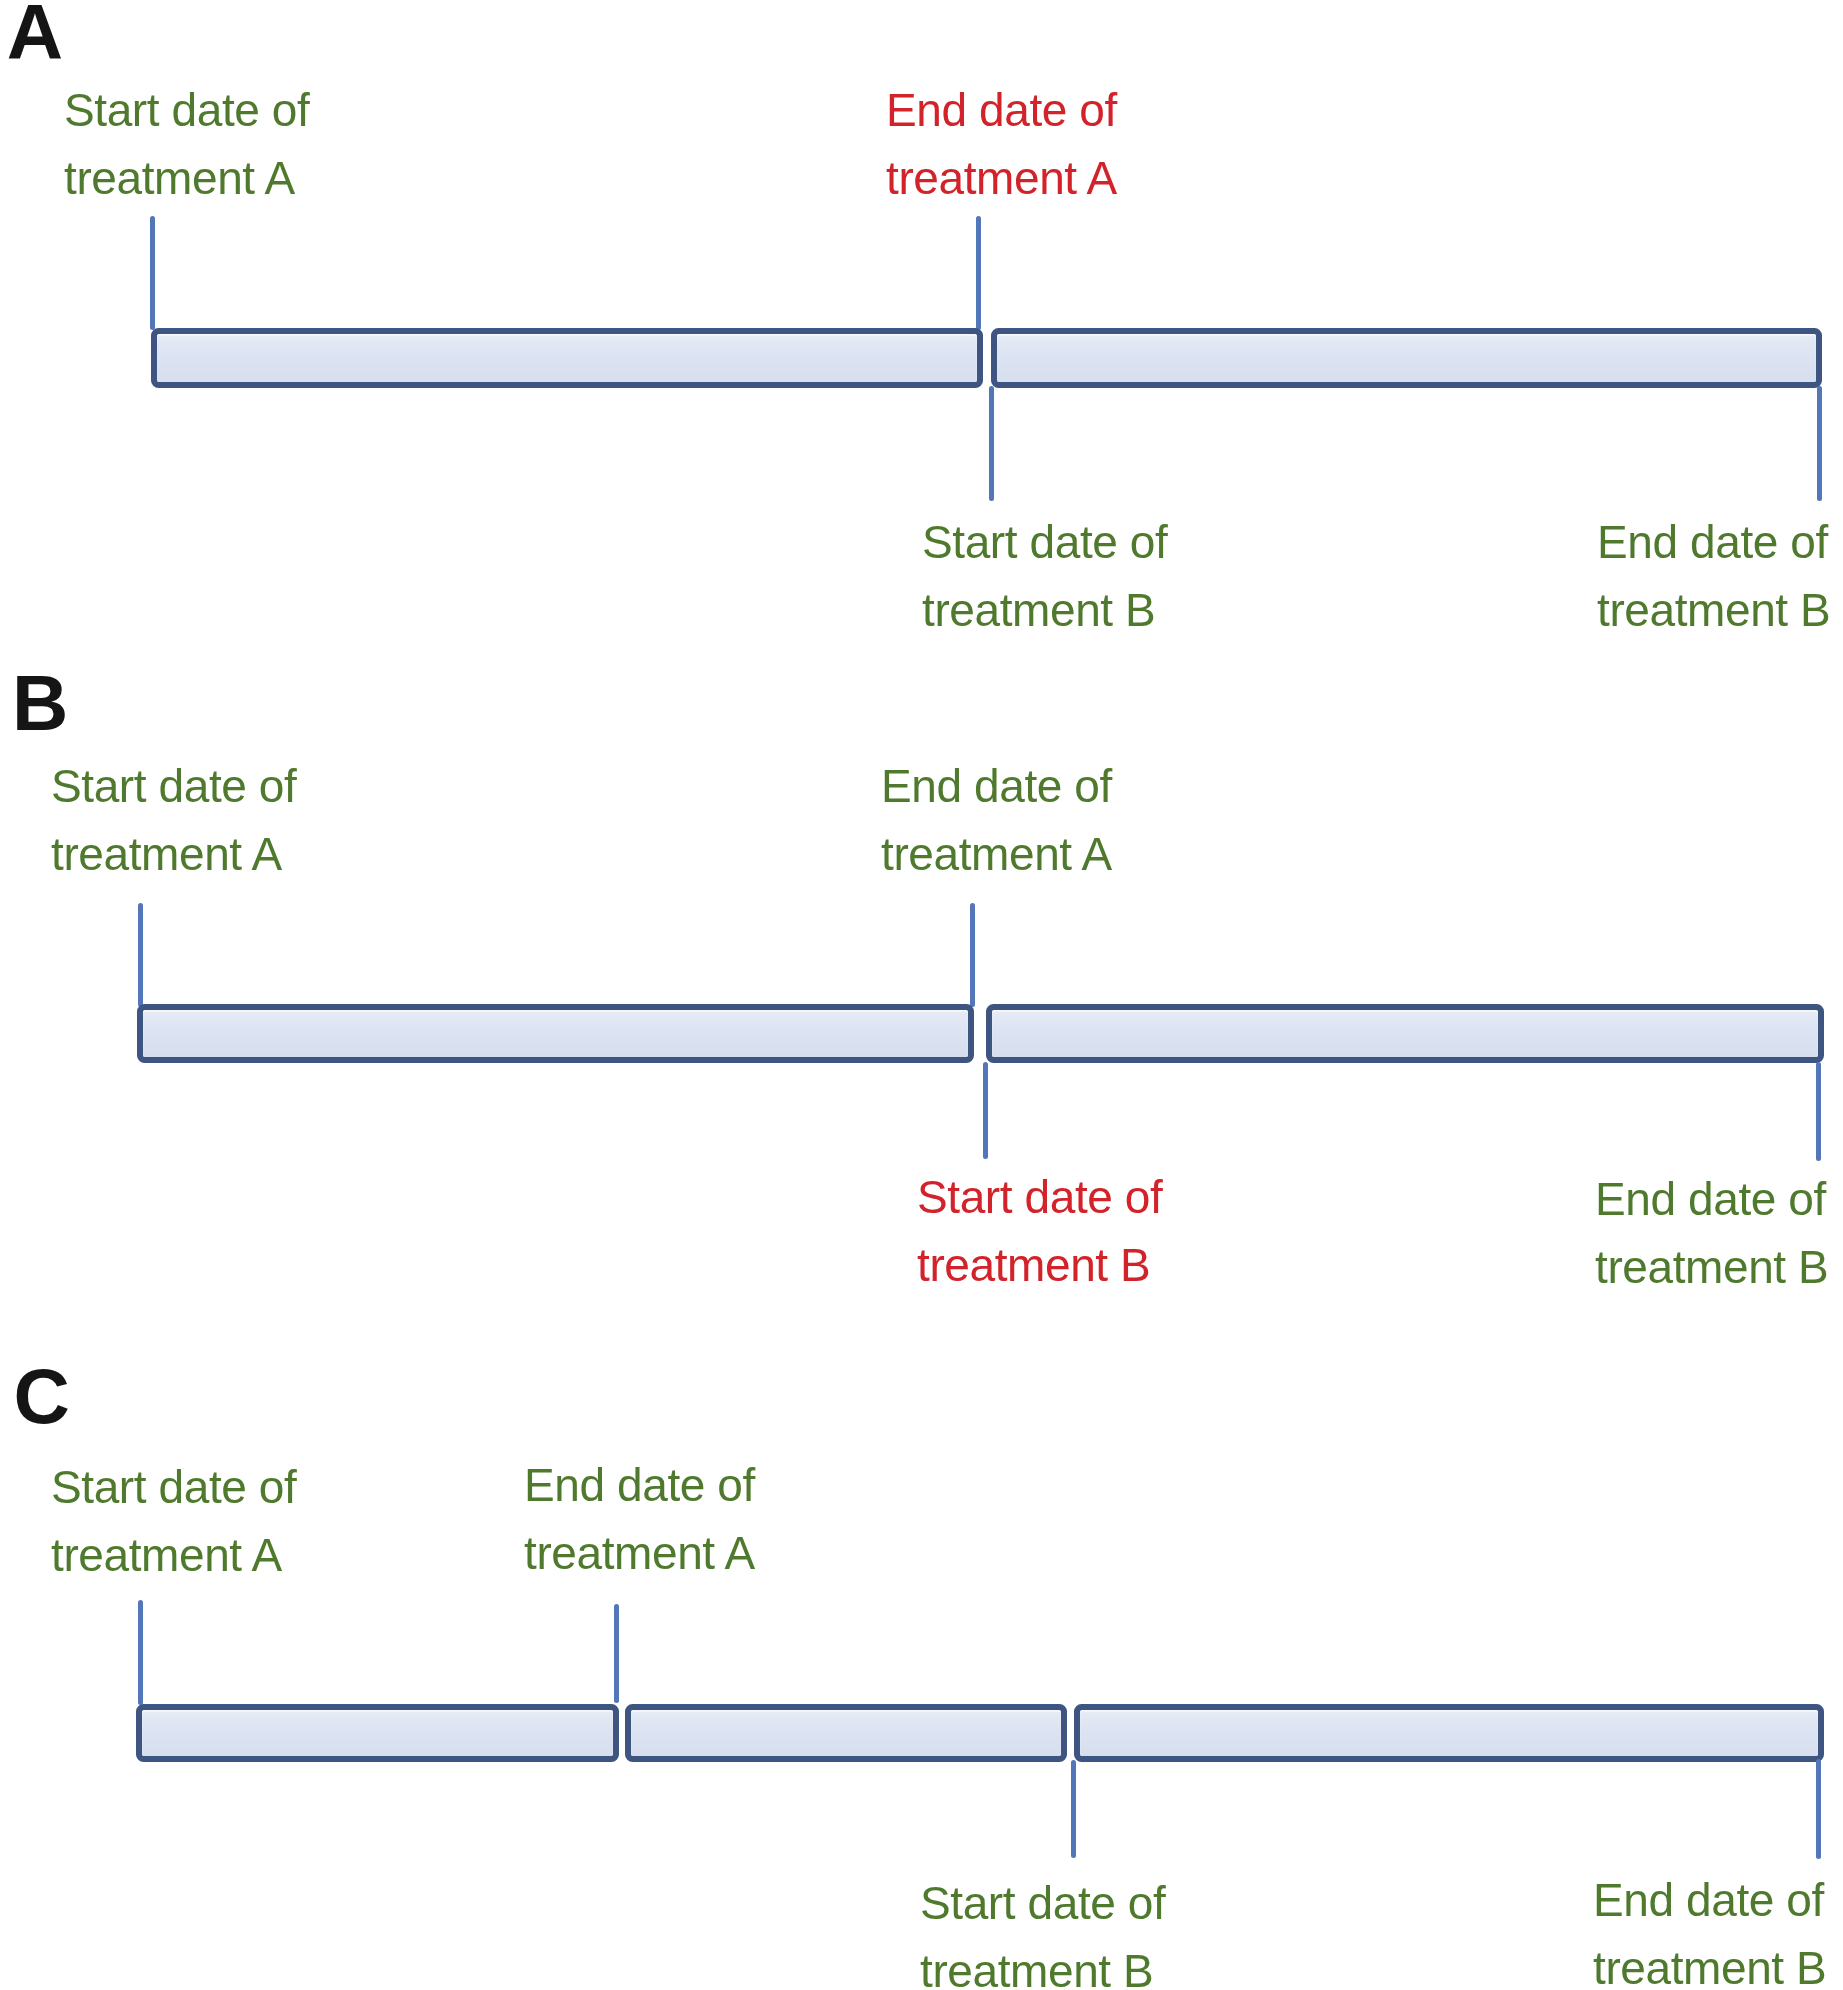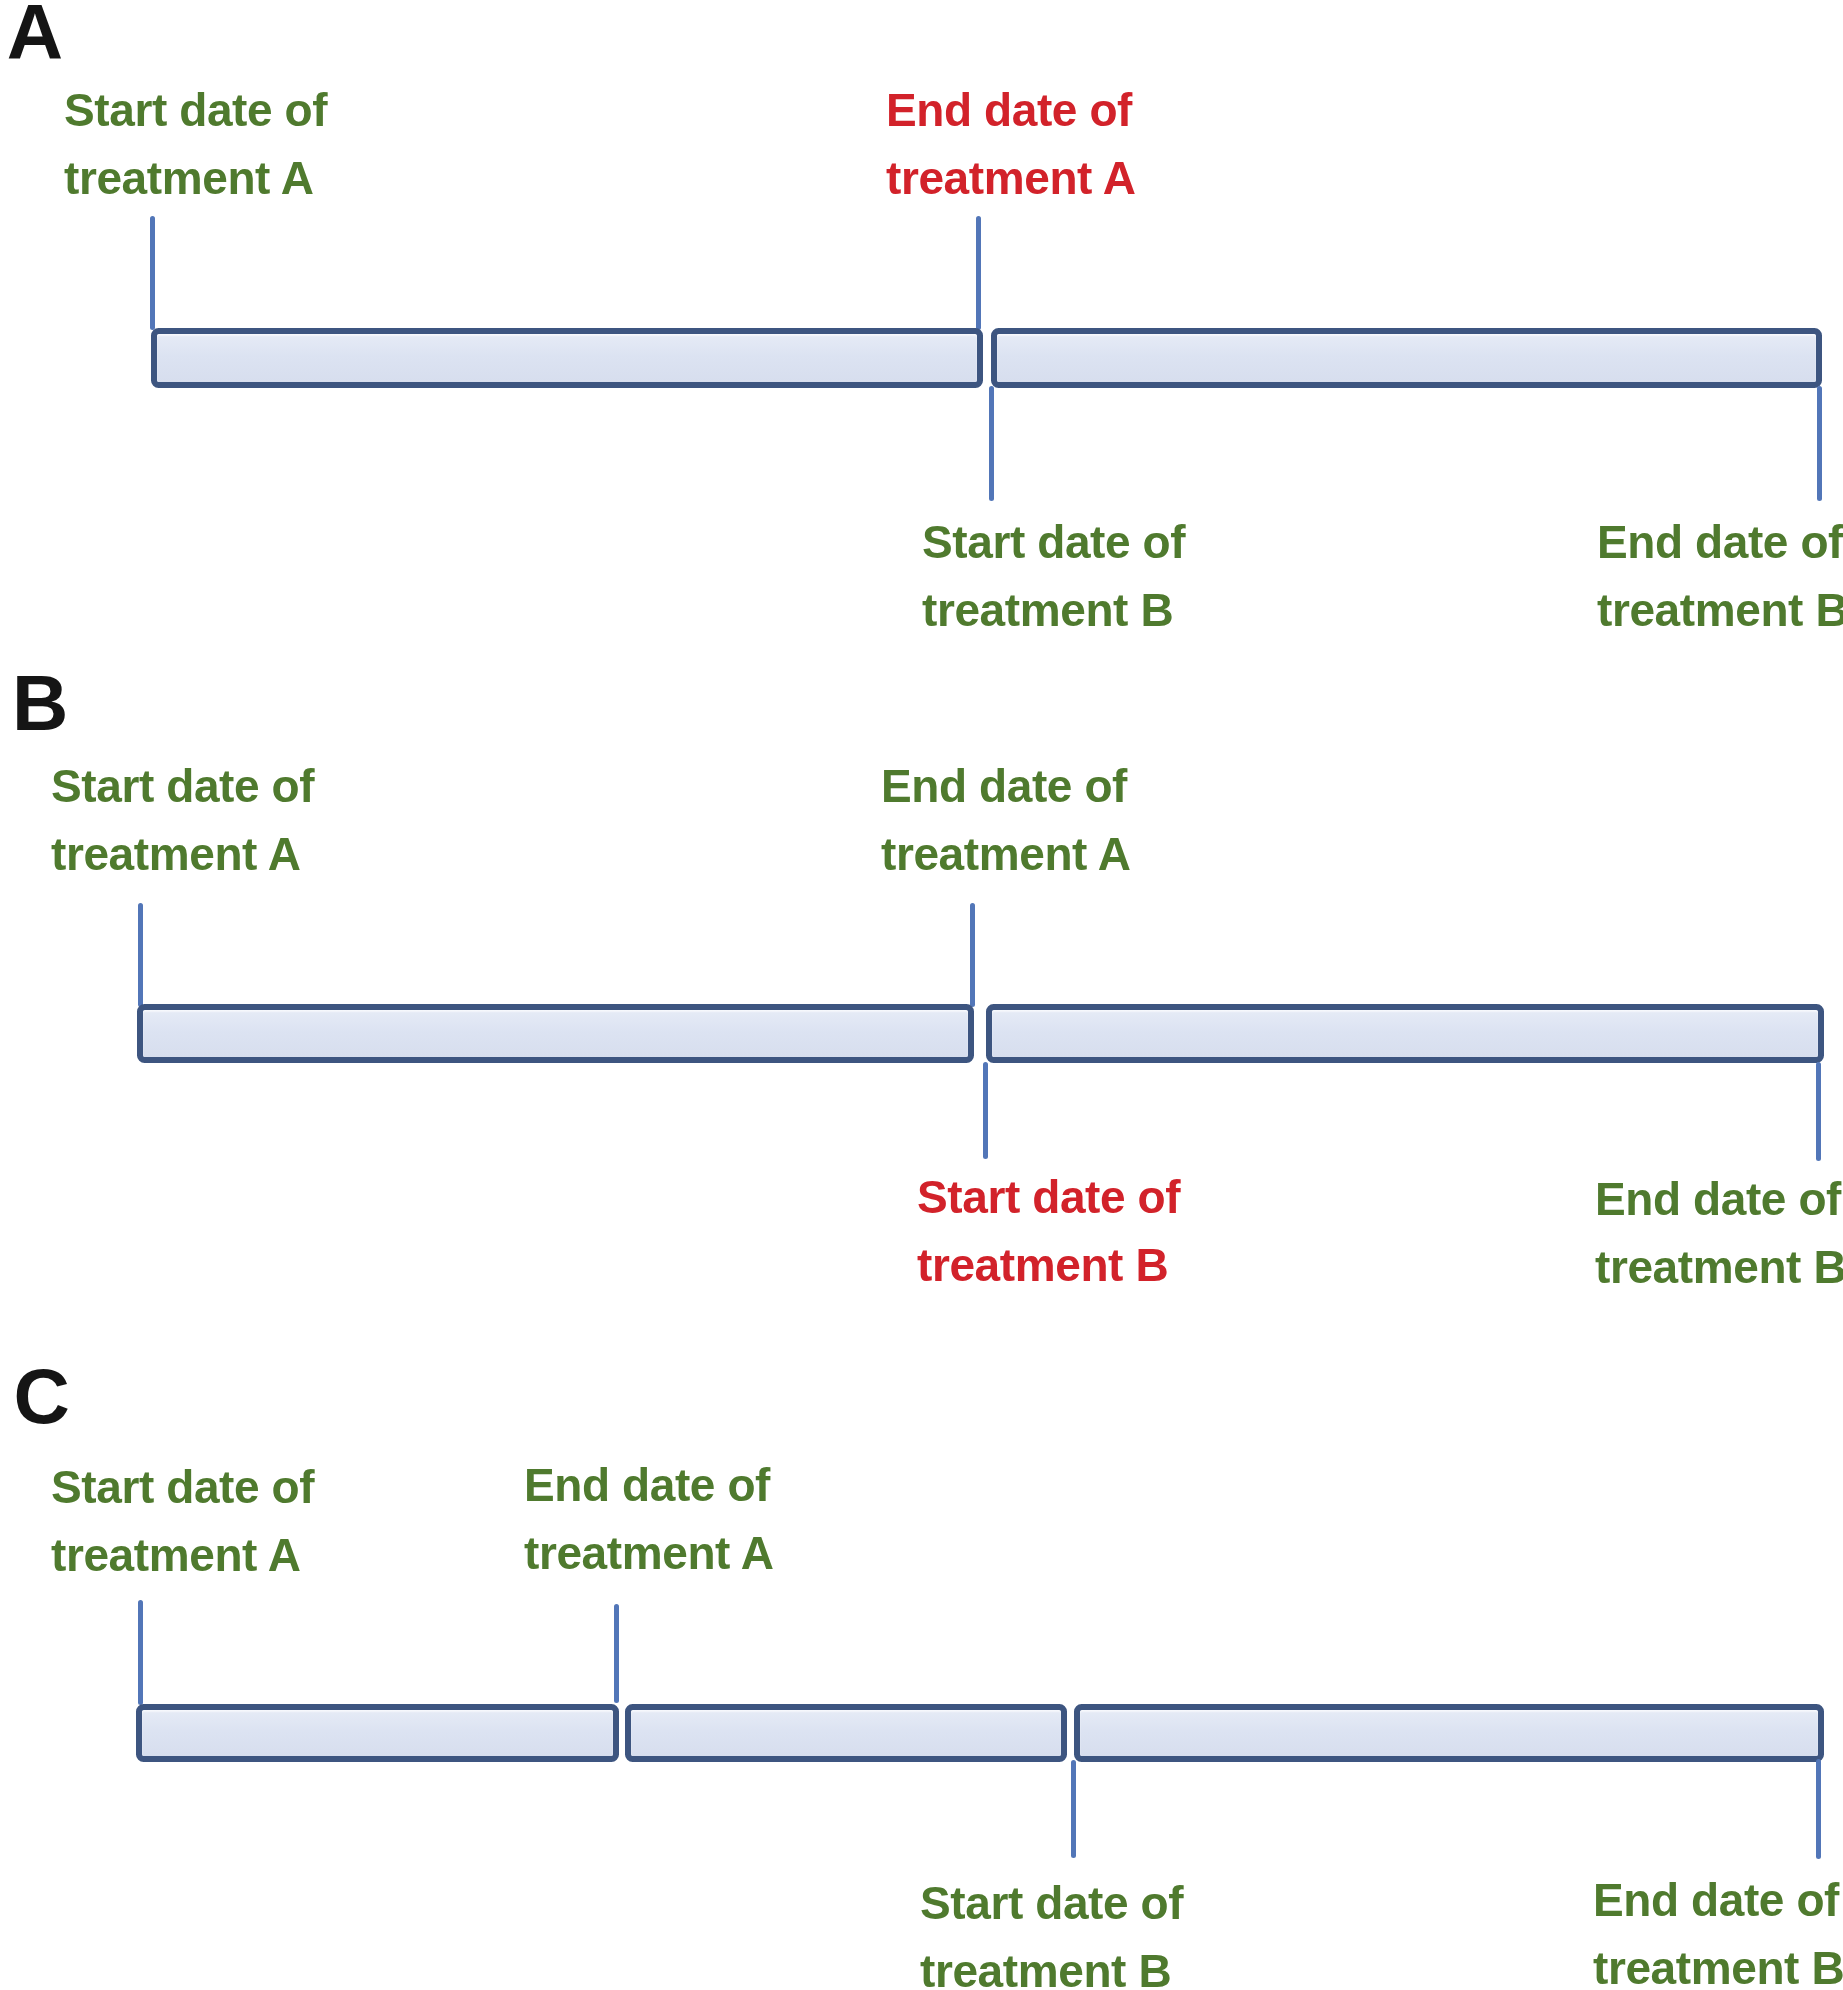--- a/index.html
+++ b/index.html
@@ -14,21 +14,21 @@
     position:absolute;
     font-size:78px;
     font-weight:700;
     line-height:1;
     color:#151515;
     letter-spacing:0;
   }
   .lbl{
     position:absolute;
     font-size:46px;
-    font-weight:700;
+    font-weight:400;
     line-height:68px;
     letter-spacing:-0.4px;
     white-space:nowrap;
   }
   .tick{
     position:absolute;
     width:5.1px;
     background:#5276b8;
     border-radius:2.5px;
   }

